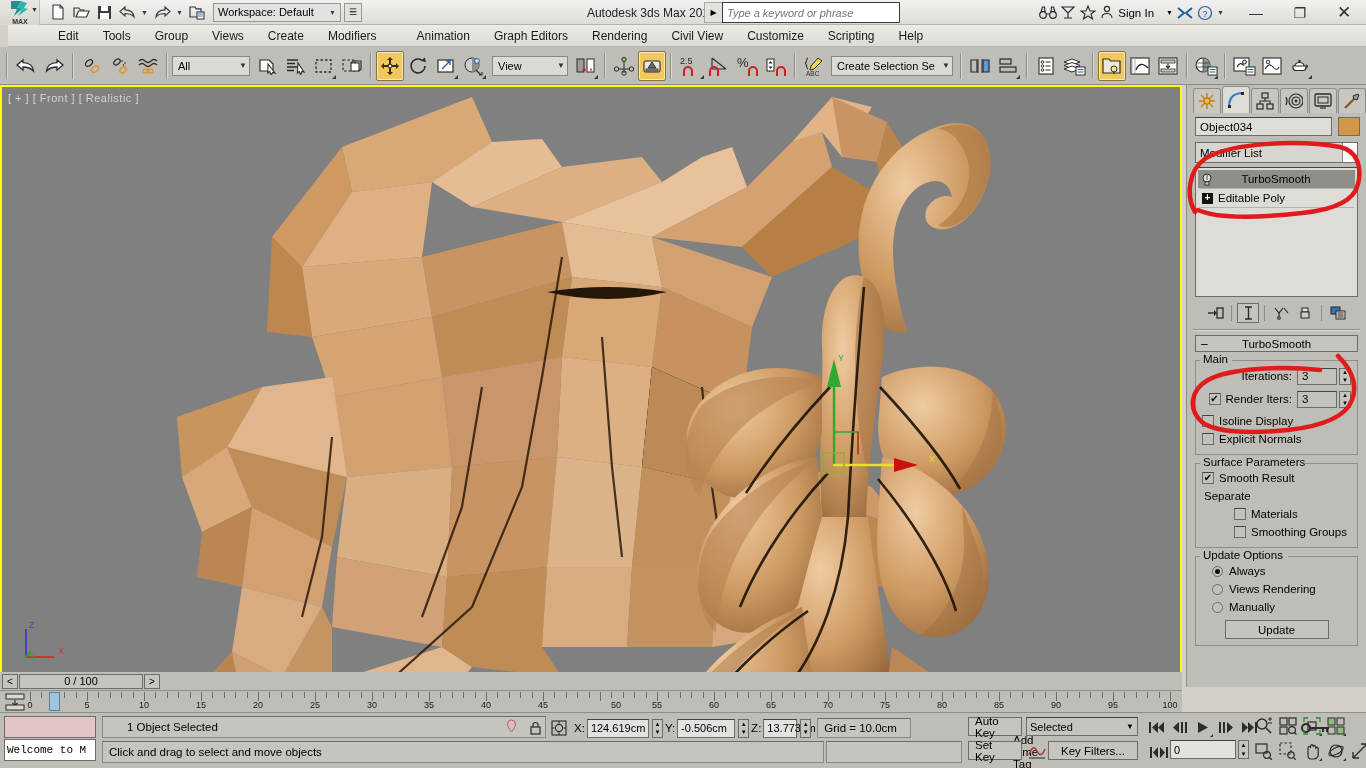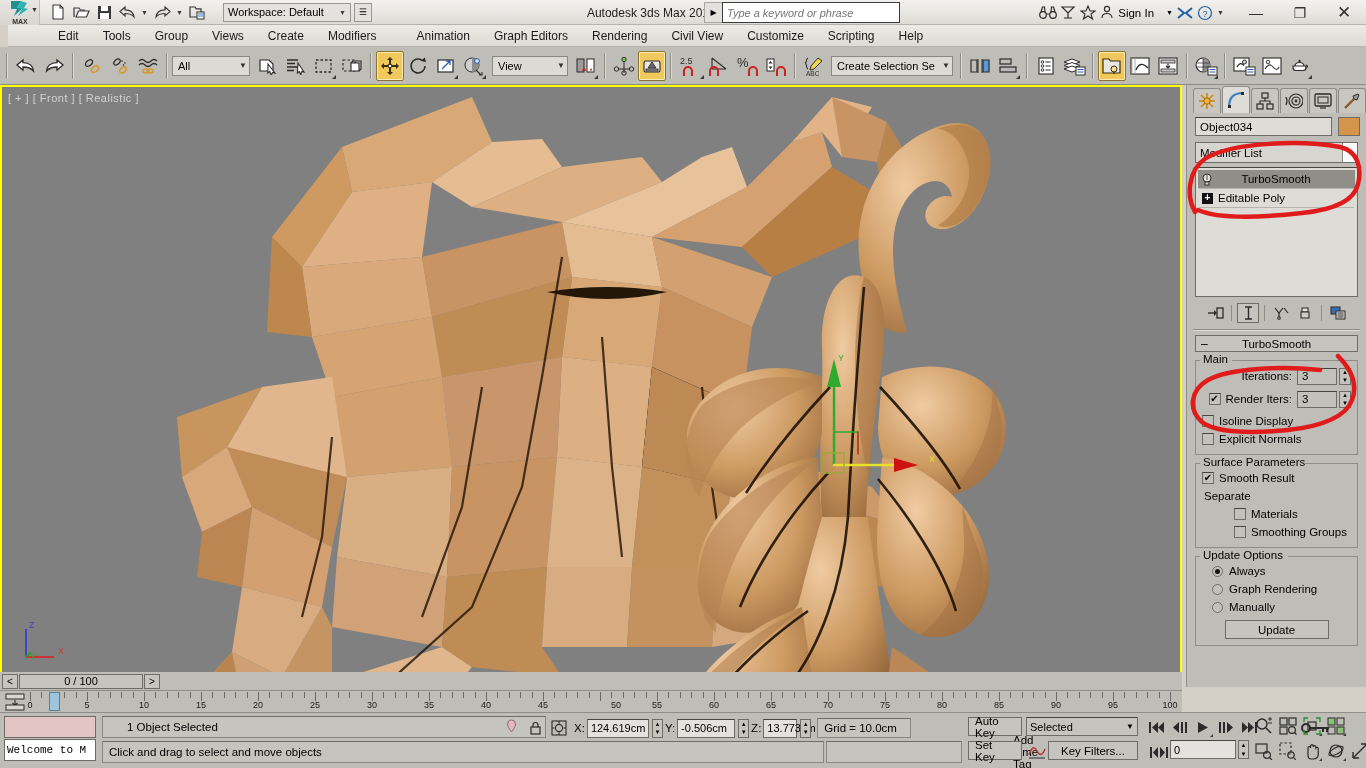--- a/index.html
+++ b/index.html
@@ -28,21 +28,21 @@
   .maxlogo .glyph { color:#2a8f8f; font-size:16px; line-height:16px; margin-top:0px; letter-spacing:-1px;}
   .maxlogo .cap { position:absolute; bottom:0px; left:0; width:40px; text-align:center;
     font-size:7px; color:#333; font-weight:bold; letter-spacing:0px;}
   .tb-icons { display:flex; align-items:center; gap:3px; padding-left:8px; }
   .tbico {
     width:20px; height:20px; display:flex; align-items:center; justify-content:center;
     font-size:13px; color:#3b3b3b; cursor:default;
   }
   .tbico svg { display:block; }
   .workspace-box {
-    margin-left:16px; height:19px; border:1px solid #9a9792; background:#e4e2de;
+    margin-left:6px; height:19px; border:1px solid #9a9792; background:#e4e2de;
     display:flex; align-items:center; padding:0 4px; font-size:11px; min-width:128px;
     justify-content:space-between;
   }
   .ws-arrow { font-size:7px; color:#444; margin-left:6px;}
   .ws-menu { margin-left:3px; width:18px; height:19px; border:1px solid #9a9792;
     background:#e4e2de; display:flex;align-items:center;justify-content:center; font-size:9px;}
   .title-center {
     position:absolute; left:0; top:0; width:1366px; height:25px;
     display:flex; align-items:center; justify-content:center; pointer-events:none;
     font-size:12px; color:#222;
@@ -972,21 +972,21 @@
     <div class="group" style="--gw:92px">
       <span class="gtitle">Update Options</span>
       <div class="cbrow" style="padding-left:10px">
         <span class="rdo">
             <span class="dot"></span>
           </span>
         <span class="lbltxt">Always</span>
       </div>
       <div class="cbrow" style="padding-left:10px">
         <span class="rdo"></span>
-        <span class="lbltxt">Graph Rendering</span>
+        <span class="lbltxt">Views Rendering</span>
       </div>
       <div class="cbrow" style="padding-left:10px">
         <span class="rdo"></span>
         <span class="lbltxt">Manually</span>
       </div>
       <div class="updatebtn">
         <span>Update</span>
       </div>
     </div>
   </div>

